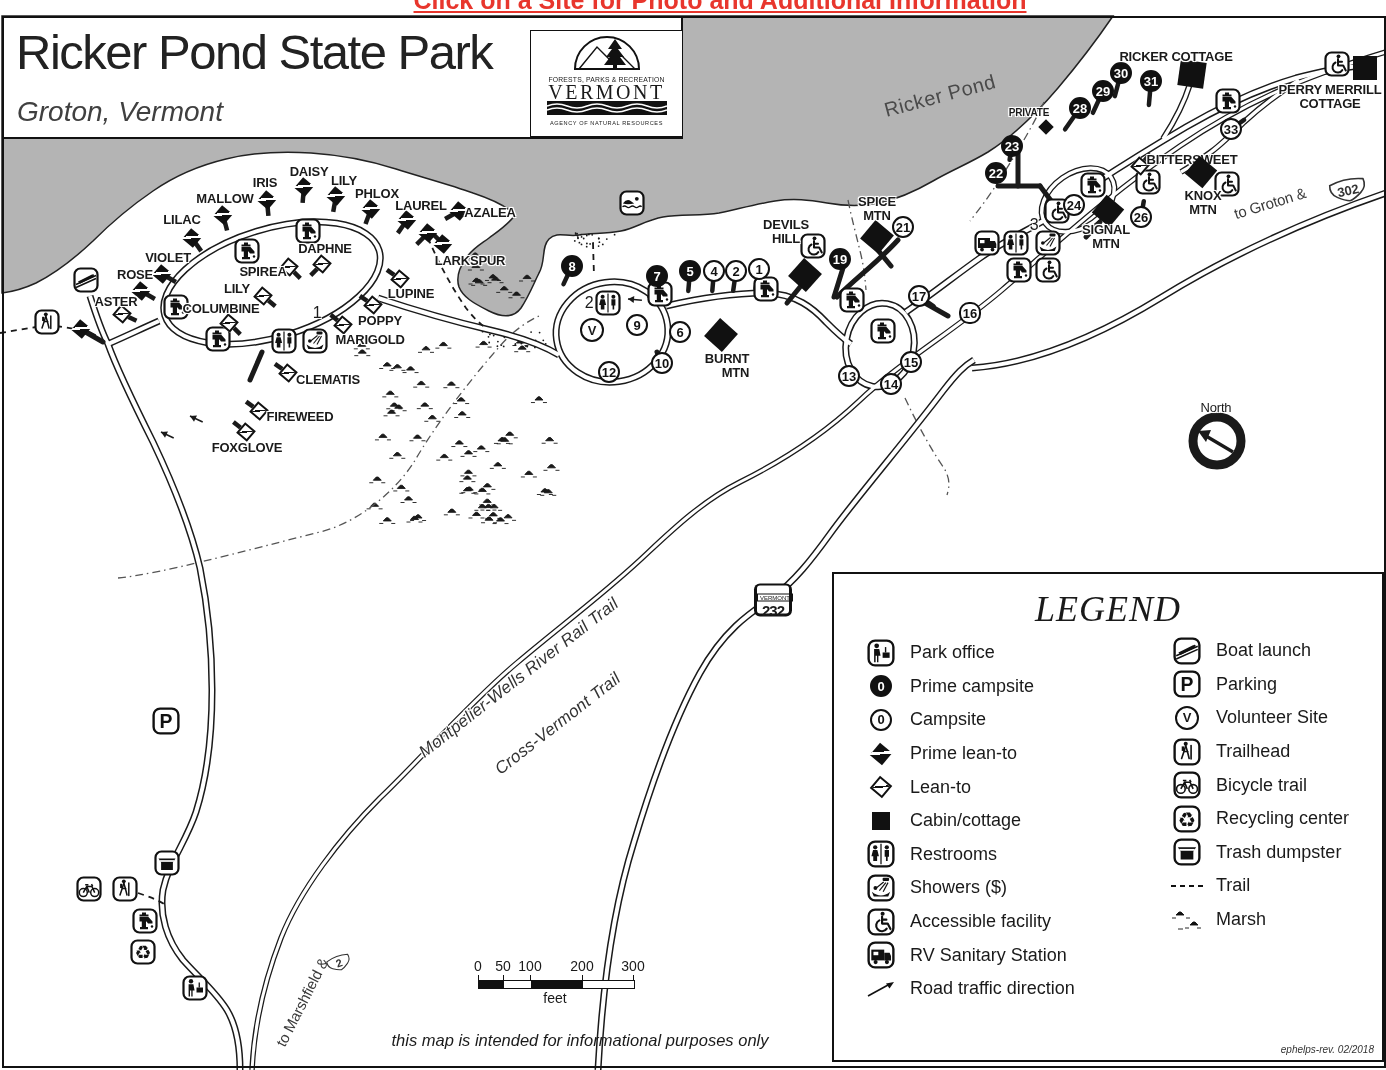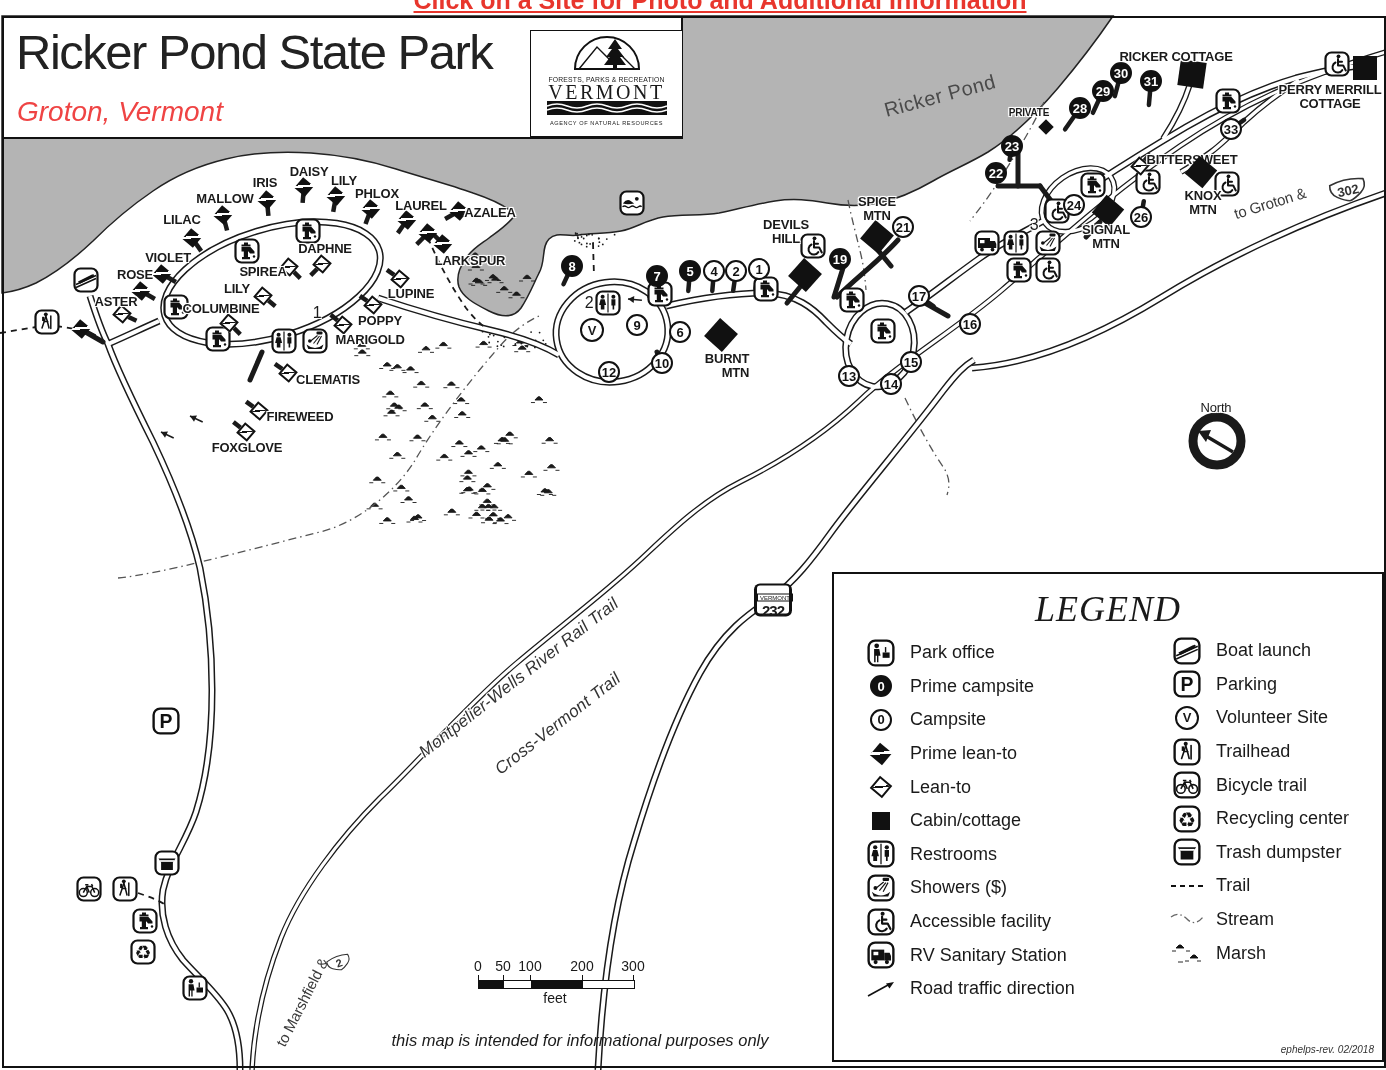--- a/index.html
+++ b/index.html
@@ -6,21 +6,21 @@
   #app{position:relative;width:1386px;height:1070px;background:#fff;overflow:hidden;
        font-family:"Liberation Sans",sans-serif;color:#1a1a1a;}
   .abs{position:absolute;}
   #map-frame{left:2px;top:16px;width:1380px;height:1048px;border:2px solid #111;}
   #map-svg{left:0;top:0;}
   .top-note{left:340px;top:-14px;width:760px;text-align:center;font-size:25px;font-weight:bold;
             text-decoration:underline;cursor:pointer;}
   
   .title-block{left:2px;top:16px;width:681px;height:123px;background:#fff;border:2px solid #111;box-sizing:border-box;}
   .park-title{position:absolute;left:12px;top:6px;font-size:49px;letter-spacing:-1.5px;color:#222;}
-  .park-sub{position:absolute;left:13px;top:78px;font-size:28px;font-style:italic;color:#ef4444;}
+  .park-sub{position:absolute;left:13px;top:78px;font-size:28px;font-style:italic;color:#404040;}
   .logo{position:absolute;left:526px;top:12px;width:153px;height:107px;border:1.6px solid #111;
         background:#fff;text-align:center;box-sizing:border-box;}
   .logo-l1{font-size:6.8px;letter-spacing:.2px;margin-top:1px;}
   .logo-l2{font-family:"Liberation Serif",serif;font-size:20px;letter-spacing:2.5px;line-height:18px;}
   .logo-l3{font-size:5.6px;letter-spacing:.6px;margin-top:1px;}
   
   .maplabel{position:absolute;transform:translate(-50%,-50%);font-size:13px;font-weight:bold;
             white-space:nowrap;letter-spacing:-.2px;
             text-shadow:-1px -1px 0 #fff,1px -1px 0 #fff,-1px 1px 0 #fff,1px 1px 0 #fff,0 0 3px #fff;}
   .arealabel{font-weight:normal;font-size:16px;}
@@ -565,21 +565,21 @@
       <div class="site prime" style="left:690px;top:271px;">5</div>
       <div class="site prime" style="left:657px;top:276px;">7</div>
       <div class="site prime" style="left:572px;top:266px;">8</div>
       <div class="site open" style="left:680px;top:332px;">6</div>
       <div class="site open" style="left:637px;top:325px;">9</div>
       <div class="site open" style="left:662px;top:363px;">10</div>
       <div class="site open" style="left:609px;top:372px;">12</div>
       <div class="site open" style="left:849px;top:376px;">13</div>
       <div class="site open" style="left:891px;top:384px;">14</div>
       <div class="site open" style="left:911px;top:362px;">15</div>
-      <div class="site open" style="left:970px;top:324px;">16</div>
+      <div class="site open" style="left:970px;top:313px;border-radius:10px;">16</div>
       <div class="site open" style="left:919px;top:296px;">17</div>
       <div class="site prime" style="left:840px;top:259px;">19</div>
       <div class="site open" style="left:903px;top:227px;">21</div>
       <div class="site prime" style="left:996px;top:173px;">22</div>
       <div class="site prime" style="left:1012px;top:146px;">23</div>
       <div class="site open" style="left:1074px;top:205px;">24</div>
       <div class="site open" style="left:1141px;top:217px;">26</div>
       <div class="site prime" style="left:1080px;top:108px;">28</div>
       <div class="site prime" style="left:1103px;top:91px;">29</div>
       <div class="site prime" style="left:1121px;top:73px;">30</div>
@@ -907,28 +907,20 @@
         <div class="legend-row">
        <div class="legend-ic">
             <svg width="34" height="10" viewBox="0 0 34 10">
               <path d="M1,5 h32" stroke="#111" stroke-width="2" stroke-dasharray="5 4"></path>
             </svg>
           </div>
        <div class="legend-lb">Trail</div>
      </div>
         <div class="legend-row">
        <div class="legend-ic">
-            <svg width="34" height="16" viewBox="0 0 34 16">
-              <path d="M1,5 q8,-6 16,2 q8,8 16,-2" fill="none" stroke="#666" stroke-width="1.3" stroke-dasharray="7 3 1.5 3"></path>
-            </svg>
-          </div>
-       <div class="legend-lb">Stream</div>
-     </div>
-        <div class="legend-row">
-       <div class="legend-ic">
             <svg width="34" height="26" viewBox="0 0 34 26">
               <g fill="#111" stroke="#111" stroke-width="0.9">
                 <path d="M6,8 l3,-3 h2 l3,3 Z M2,11 h4 M16,11 h4"></path>
                 <path d="M20,18 l3,-3 h2 l3,3 Z M15,21 h4 M27,21 h4"></path>
                 <path d="M8,22 h5"></path>
               </g>
             </svg>
           </div>
        <div class="legend-lb">Marsh</div>
      </div>

